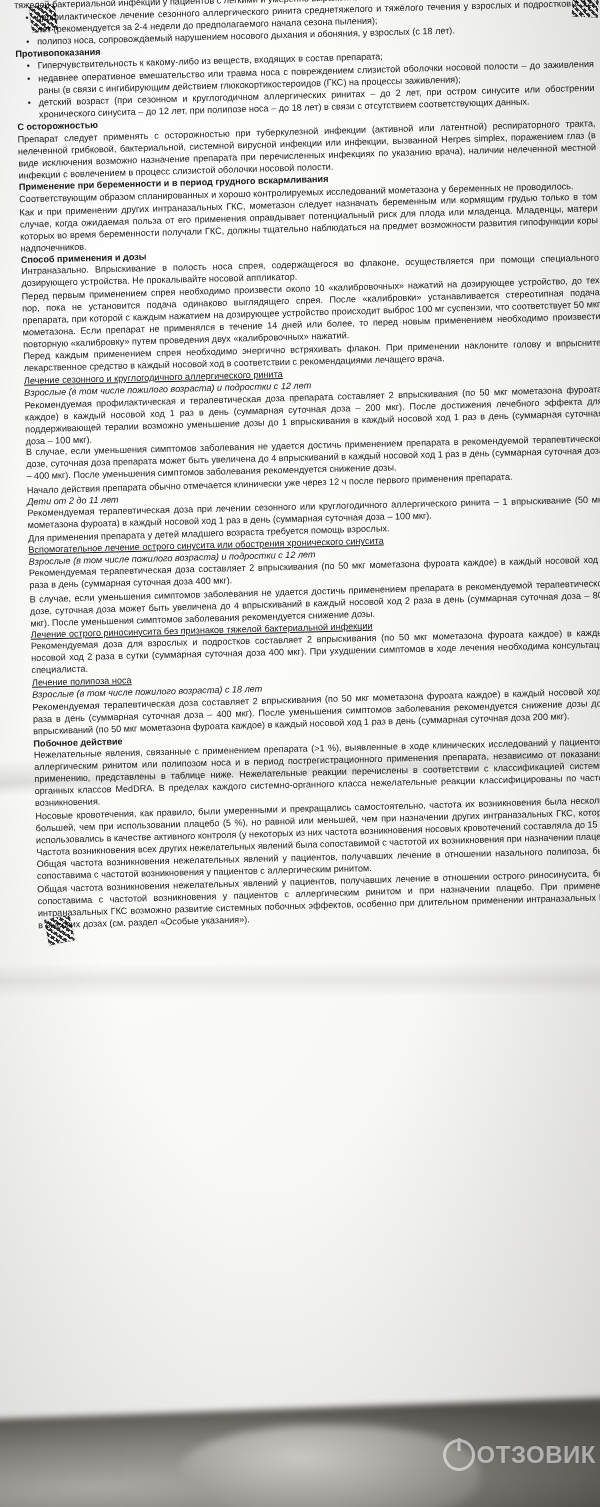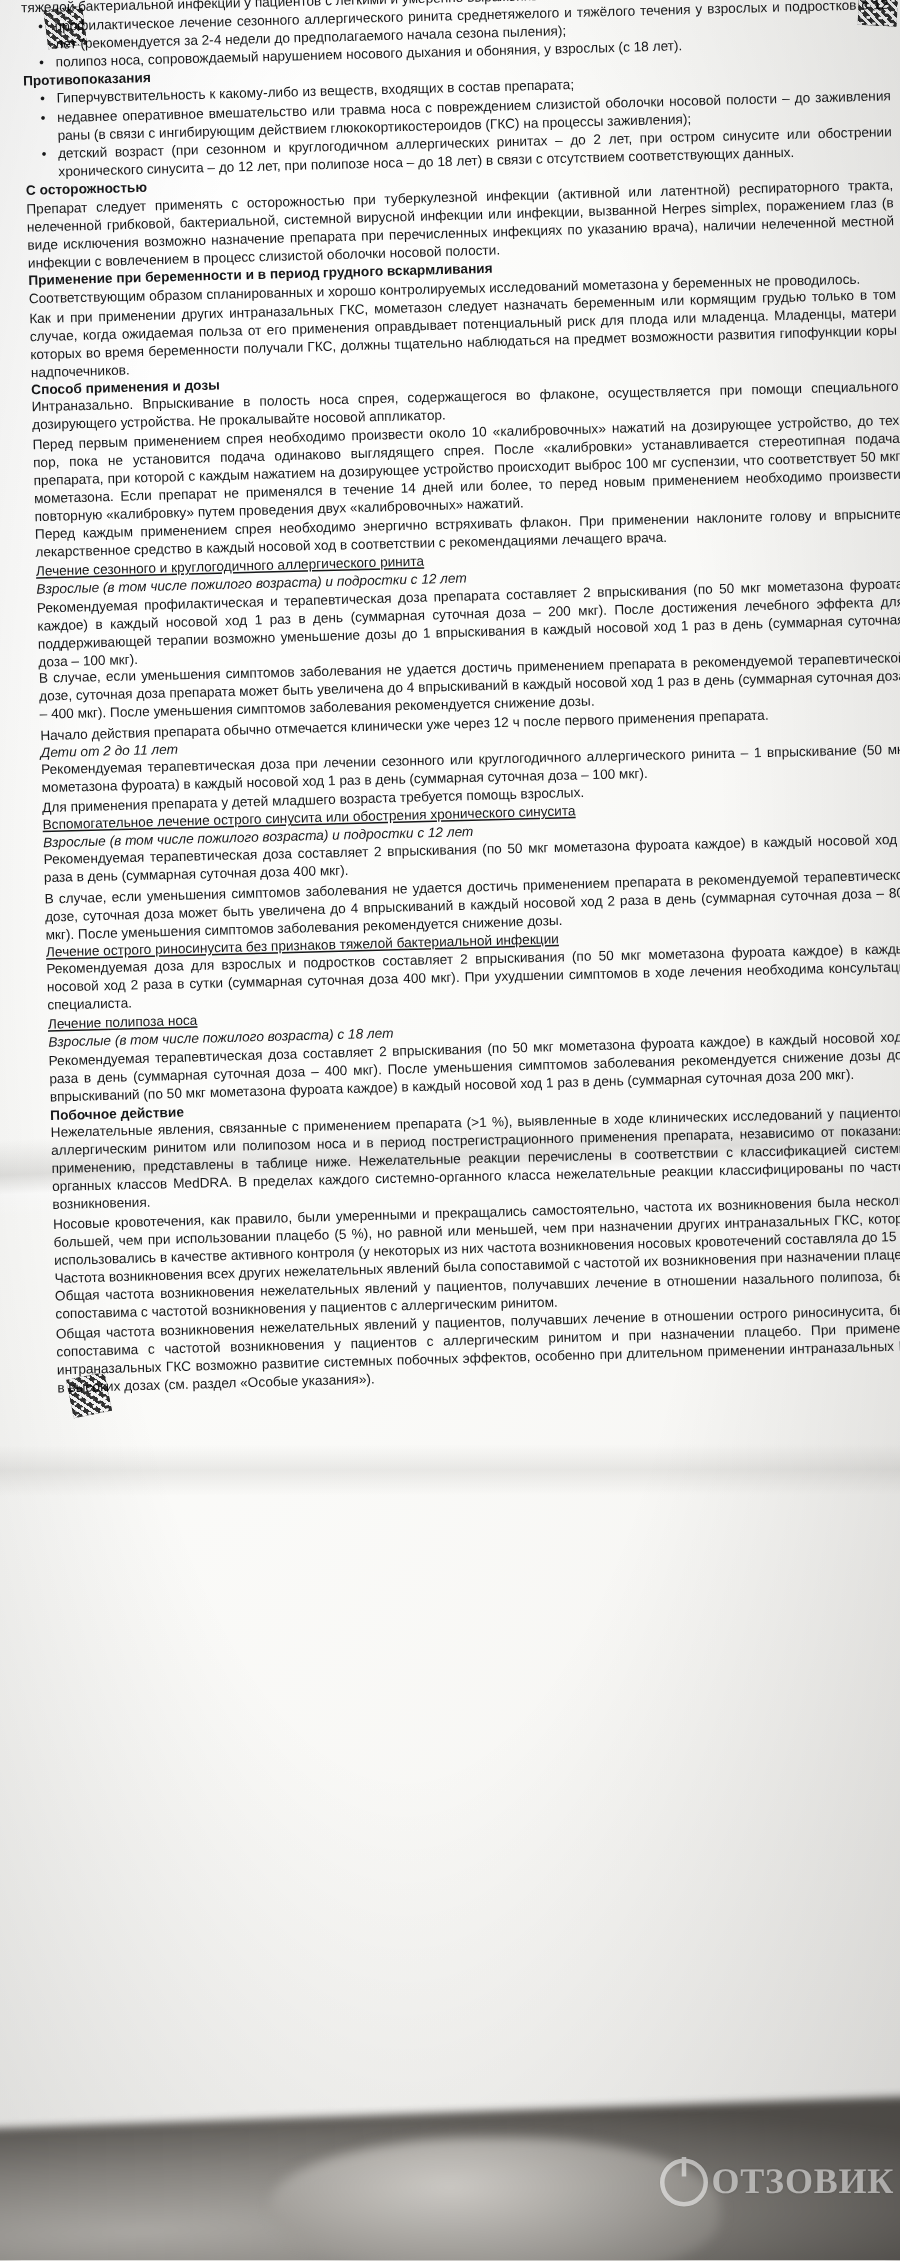--- a/index.html
+++ b/index.html
@@ -194,21 +194,21 @@
     content: "";
     position: absolute;
     left: 50%;
     top: -4px;
     width: 3px;
     height: 13px;
     background: #ffffff;
     transform: translateX(-50%);
   }
   .watermark .wm-text {
-    font-family: Liberation Serif, serif;
+    font-family: Liberation Sans, sans-serif;
     font-weight: bold;
     font-size: 24px;
     letter-spacing: 0.5px;
     color: rgba(255,255,255,0.95);
     text-shadow: 0 0 2px rgba(0,0,0,0.30);
   }
 </style>
 </head>
 <body>
 

